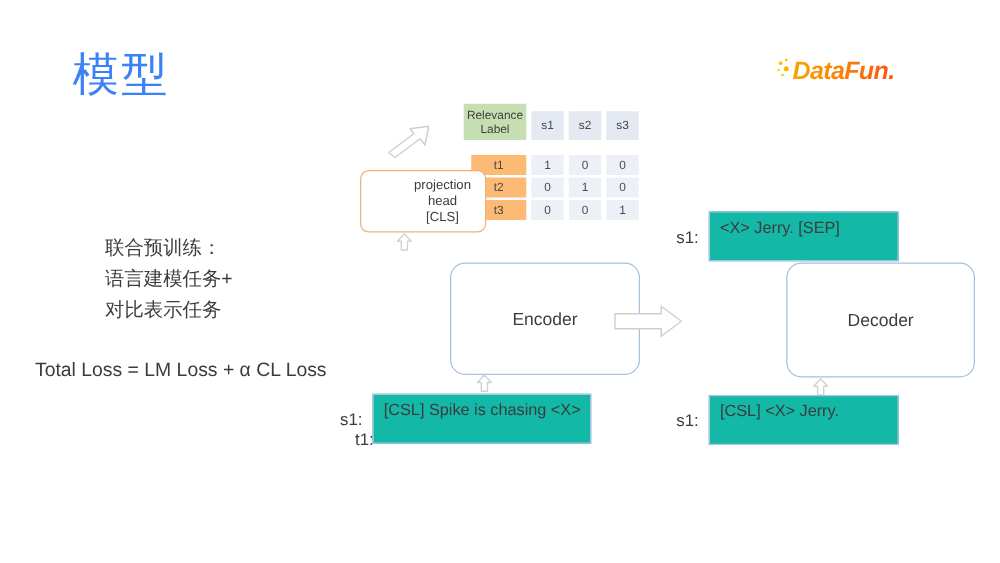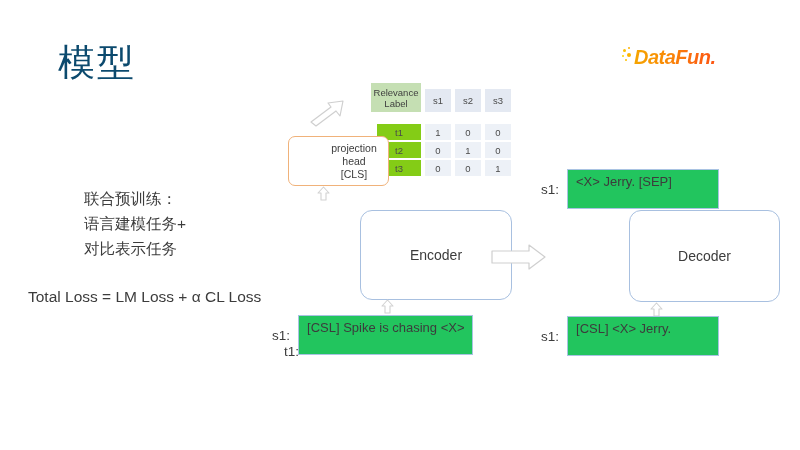--- a/index.html
+++ b/index.html
@@ -17,24 +17,25 @@
     color: #3a3a3a;
   }
   .abs { position: absolute; }
 
   
   #page-title {
     left: 58px;
     top: 38px;
     font-size: 37px;
     line-height: 50px;
-    color: #0c4a6e;
+    color: #3b82f6;
     font-weight: 400;
     letter-spacing: 2px;
     white-space: nowrap;
+    font-family: Liberation Mono, monospace;
   }
 
   
   #logo {
     left: 622px;
     top: 44px;
     width: 110px;
     height: 26px;
     display: flex;
     align-items: center;
@@ -112,21 +113,21 @@
   }
   #matrix .hdr-blue {
     top: 6px; height: 23px;
     background: #e4e9f2;
   }
   #matrix .col-s1 { left: 54px;  width: 26px; }
   #matrix .col-s2 { left: 84px;  width: 26px; }
   #matrix .col-s3 { left: 114px; width: 26px; }
   #matrix .row-label {
     left: 6px; width: 44px; height: 16px;
-    background: #84cc16;
+    background: #fdba74;
   }
   #matrix .body-cell {
     height: 16px;
     background: #edf1f7;
   }
   #matrix .bc-s1 { left: 54px;  width: 26px; }
   #matrix .bc-s2 { left: 84px;  width: 26px; }
   #matrix .bc-s3 { left: 114px; width: 26px; }
   #matrix .r1 { top: 41px; }
   #matrix .r2 { top: 59px; }
@@ -171,21 +172,21 @@
   
   .field-row { display: flex; align-items: center; }
   .field-label {
     font-size: 13.5px;
     color: #3c3c3c;
     margin-right: 8px;
     white-space: nowrap;
   }
   .field-box {
     border: 1.1px solid #a9c3e2;
-    background: #22c55e;
+    background: #14b8a6;
     font-size: 13px;
     color: #3c3c3c;
     padding: 4px 8px;
     white-space: nowrap;
     box-sizing: border-box;
     height: 40px;
     line-height: 15px;
   }
   #row-s1-enc  { left: 272px; top: 315px; }
   #row-s1-enc  .field-box { width: 175px; }

